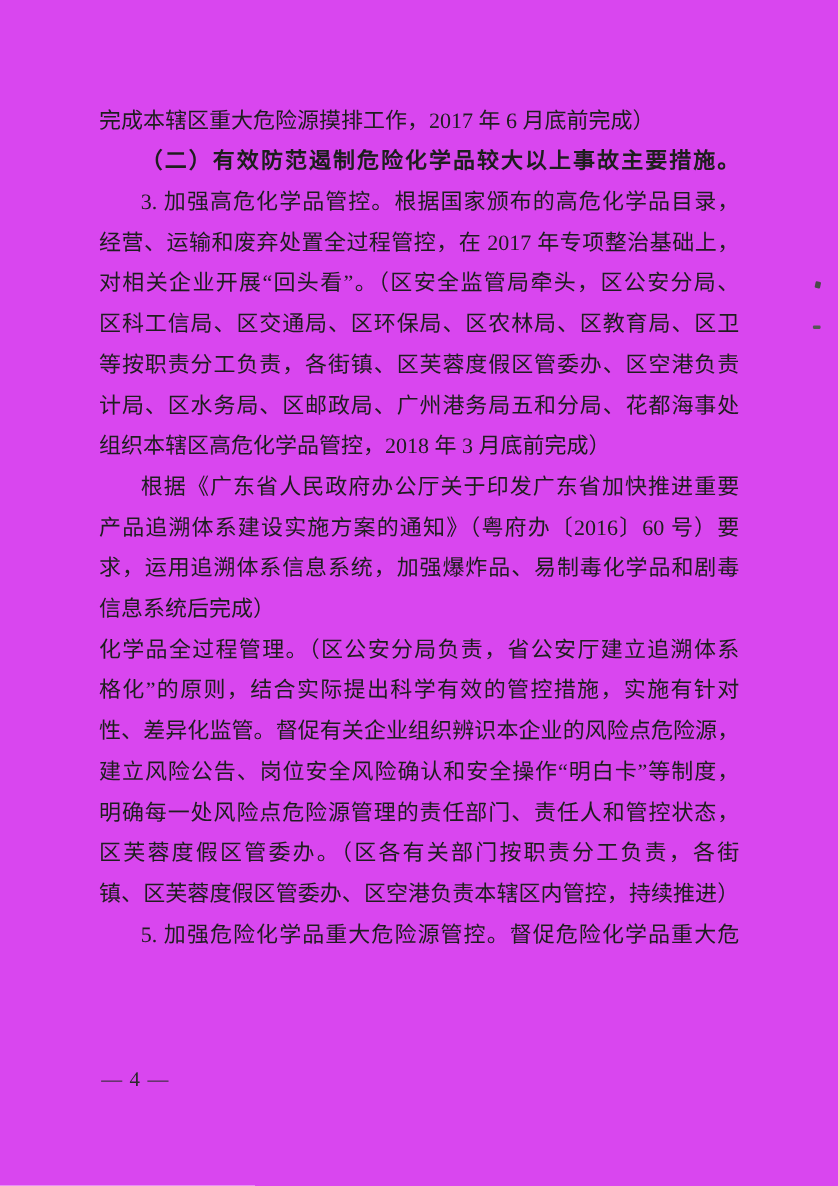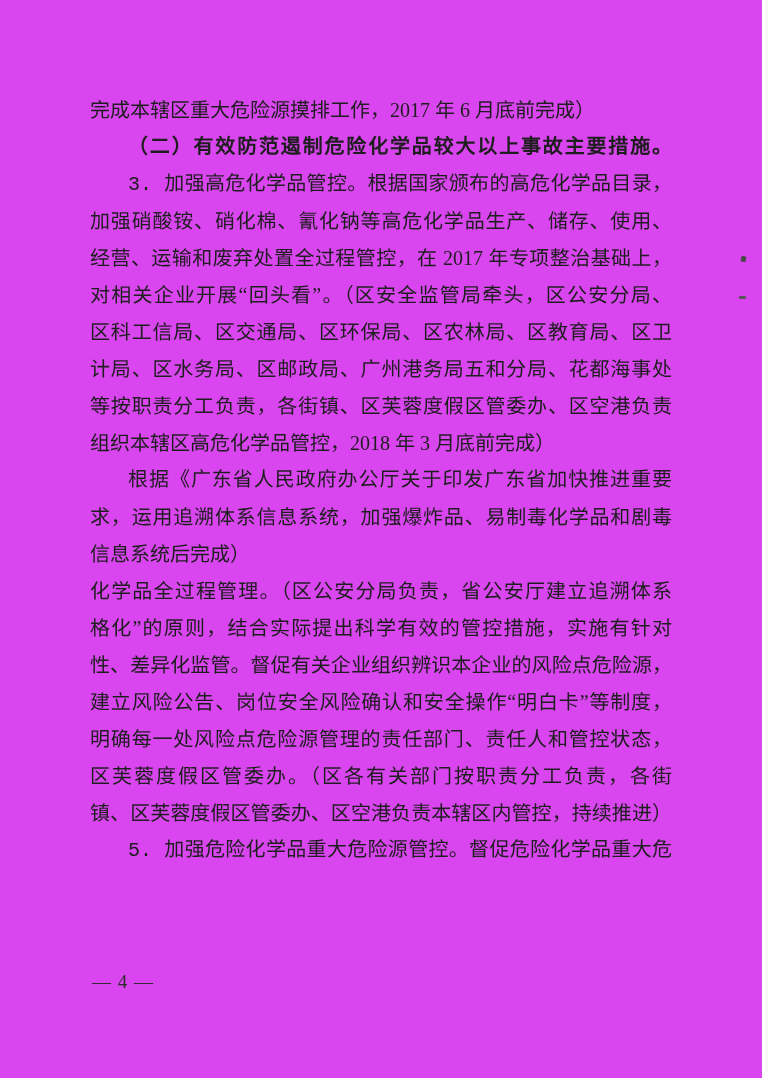--- a/index.html
+++ b/index.html
@@ -32,21 +32,20 @@
     text-justify: inter-character;
     overflow: hidden;
     white-space: pre;
   }
   .line.full {
     text-align-last: justify;
     white-space: normal;
   }
   .line.indent {
     text-indent: 38px;
-    font-family: Liberation Mono, monospace;
   }
   .line.bold {
     font-weight: bold;
   }
   .footer {
     position: absolute;
     left: 92px;
     top: 970px;
     font-size: 19px;
     line-height: 24px;
@@ -75,28 +74,28 @@
   }
 </style>
 </head>
 <body>
 
 <div class="page">
   <div class="content">
     <div class="line">完成本辖区重大危险源摸排工作，2017 年 6 月底前完成）</div>
     <div class="line indent bold full">（二）有效防范遏制危险化学品较大以上事故主要措施。</div>
     <div class="line indent full">3. 加强高危化学品管控。根据国家颁布的高危化学品目录，</div>
-    <div class="line full">加强硝酸铵、硝化棉、氰化钠等高危化学品生产、储存、使用、</div>
     <div class="line full">经营、运输和废弃处置全过程管控，在 2017 年专项整治基础上，</div>
     <div class="line full">对相关企业开展“回头看”。（区安全监管局牵头，区公安分局、</div>
     <div class="line full">区科工信局、区交通局、区环保局、区农林局、区教育局、区卫</div>
+    <div class="line full">等按职责分工负责，各街镇、区芙蓉度假区管委办、区空港负责</div>
     <div class="line full">计局、区水务局、区邮政局、广州港务局五和分局、花都海事处</div>
-    <div class="line full">等按职责分工负责，各街镇、区芙蓉度假区管委办、区空港负责</div>
     <div class="line">组织本辖区高危化学品管控，2018 年 3 月底前完成）</div>
     <div class="line indent full">根据《广东省人民政府办公厅关于印发广东省加快推进重要</div>
+    <div class="line full">产品追溯体系建设实施方案的通知》（粤府办〔2016〕60 号）要</div>
     <div class="line full">求，运用追溯体系信息系统，加强爆炸品、易制毒化学品和剧毒</div>
     <div class="line">信息系统后完成）</div>
     <div class="line full">化学品全过程管理。（区公安分局负责，省公安厅建立追溯体系</div>
     <div class="line full">格化”的原则，结合实际提出科学有效的管控措施，实施有针对</div>
     <div class="line full">性、差异化监管。督促有关企业组织辨识本企业的风险点危险源，</div>
     <div class="line full">建立风险公告、岗位安全风险确认和安全操作“明白卡”等制度，</div>
     <div class="line full">明确每一处风险点危险源管理的责任部门、责任人和管控状态，</div>
     <div class="line full">区芙蓉度假区管委办。（区各有关部门按职责分工负责，各街</div>
     <div class="line full">镇、区芙蓉度假区管委办、区空港负责本辖区内管控，持续推进）</div>
     <div class="line indent full">5. 加强危险化学品重大危险源管控。督促危险化学品重大危</div>

